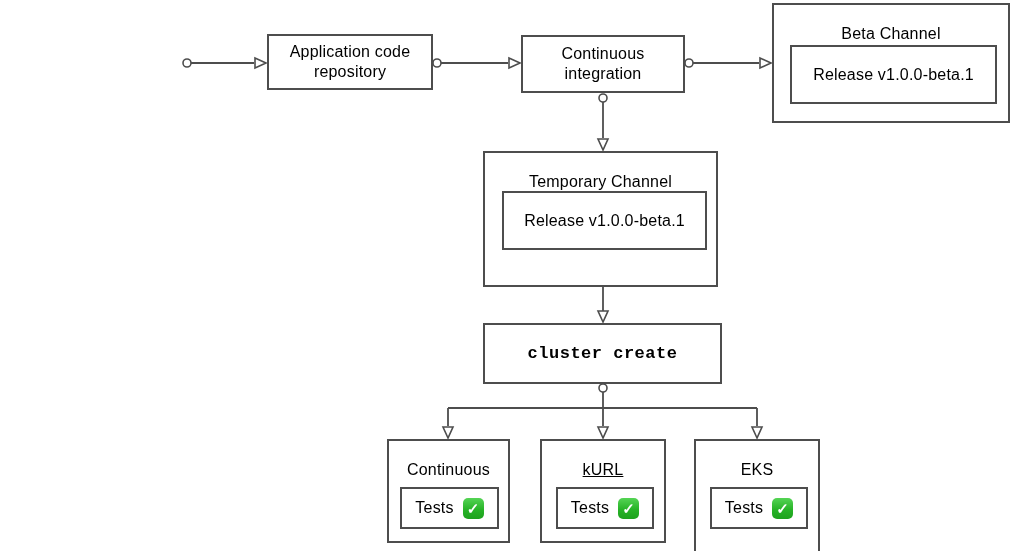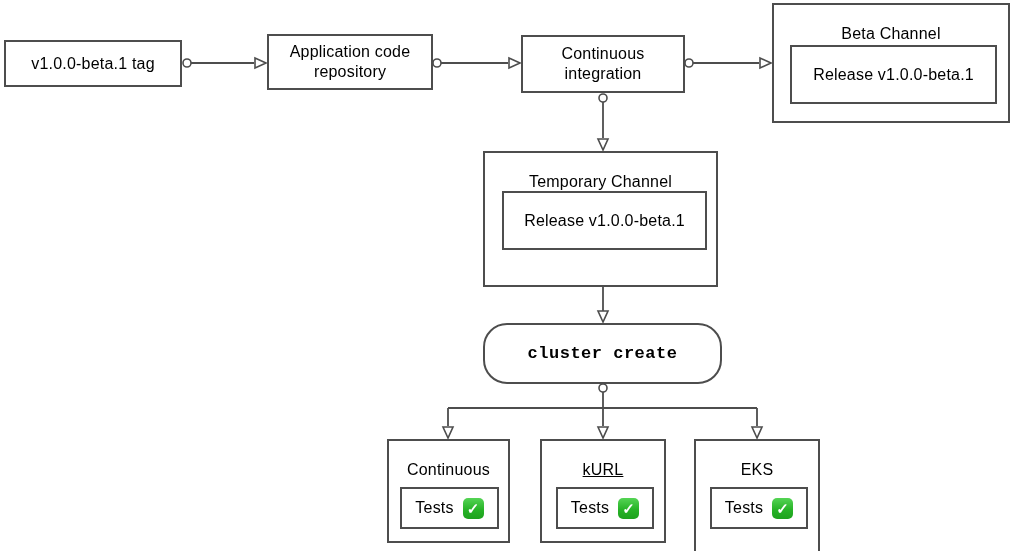--- a/index.html
+++ b/index.html
@@ -111,23 +111,20 @@
 
     <g>
       <circle cx="603" cy="388" r="4"></circle>
       <path d="M603,392 L603,408 M448,408 L757,408 M448,408 L448,426 M603,408 L603,426 M757,408 L757,426"></path>
       <polygon points="448,438 443,427 453,427"></polygon>
       <polygon points="603,438 598,427 608,427"></polygon>
       <polygon points="757,438 752,427 762,427"></polygon>
     </g>
   </svg>
 
-  <div class="node" style="left:4px;top:40px;width:178px;height:47px;">
-    <span>v1.0.0-beta.1 tag</span>
-  </div>
 
   <div class="node" style="left:521px;top:35px;width:164px;height:58px;">
     <div>
       <div>Continuous</div>
       <div>integration</div>
     </div>
   </div>
 
   <div class="node" style="left:267px;top:34px;width:166px;height:56px;">
     <div>
@@ -143,21 +140,21 @@
     </div>
   </div>
 
   <div class="node container" style="left:483px;top:151px;width:235px;height:136px;">
     <div class="title">Temporary Channel</div>
     <div class="inner" style="left:17px;top:38px;width:205px;height:59px;">
       <span>Release v1.0.0-beta.1</span>
     </div>
   </div>
 
-  <div class="node mono" style="left:483px;top:323px;width:239px;height:61px;border-radius:24px;">
+  <div class="node mono" style="left:483px;top:323px;width:239px;height:61px;">
     <span>cluster create</span>
   </div>
 
   <div class="node container" style="left:387px;top:439px;width:123px;height:104px;">
     <div class="title">Continuous</div>
     <div class="inner" style="left:11px;top:46px;width:99px;height:42px;">
       <span>Tests</span>
       <span class="check">✓</span>
     </div>
   </div>

